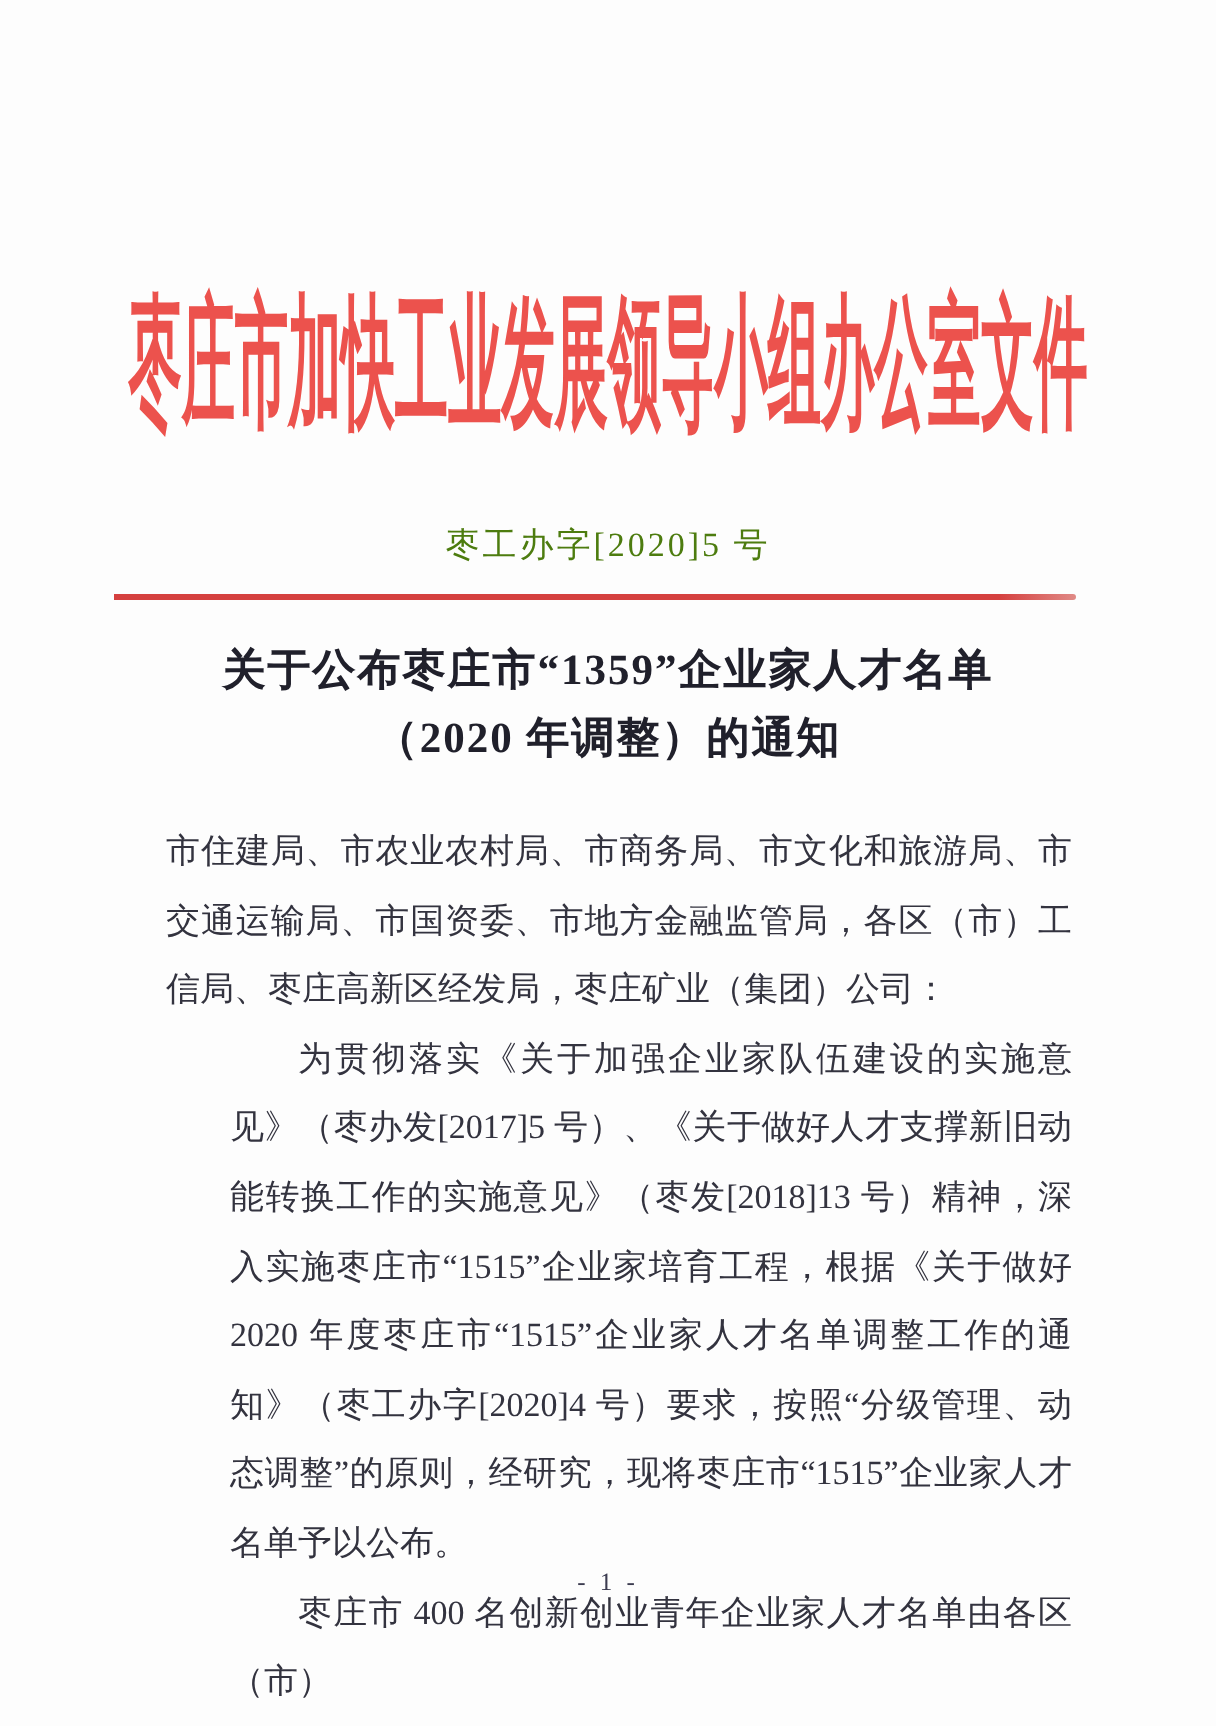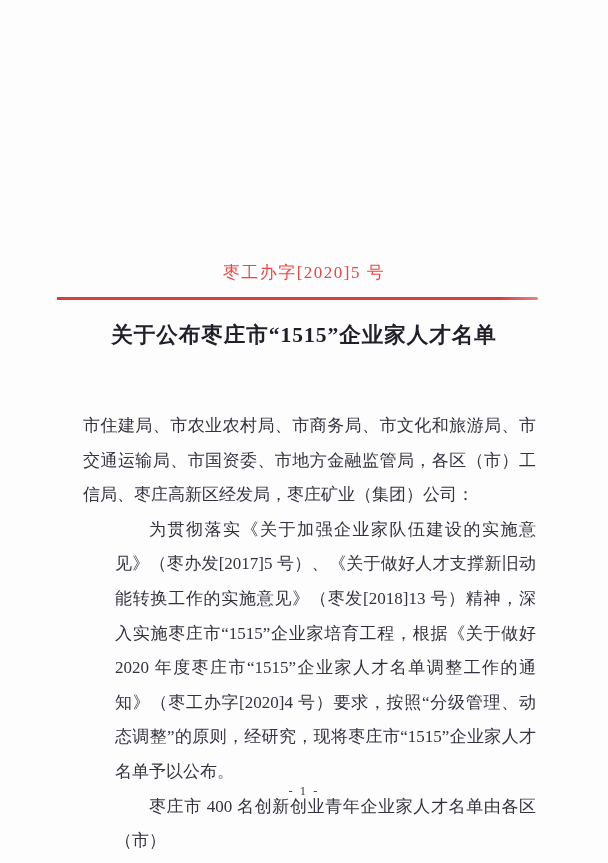--- a/index.html
+++ b/index.html
@@ -36,21 +36,21 @@
     transform-origin: center center;
     line-height: 1;
   }
   .doc-number {
     position: absolute;
     top: 261px;
     left: 0;
     width: 608px;
     text-align: center;
     font-size: 17px;
-    color: #ef4444;
+    color: #4d7c0f;
     letter-spacing: 1.5px;
   }
   .red-rule {
     position: absolute;
     top: 297px;
     left: 57px;
     width: 481px;
     height: 3px;
     background: linear-gradient(to right, #d5403f 92%, #e08a86 100%);
     border-radius: 0 2px 2px 0;
@@ -94,27 +94,31 @@
     color: #3c3c50;
     letter-spacing: 2px;
     font-family: "Liberation Serif", "DejaVu Serif", serif;
   }
 </style>
 </head>
 <body>
 
 <div class="page">
 
+  <div class="red-header">
+    <span class="red-header-text">枣庄市加快工业发展领导小组办公室文件</span>
+  </div>
 
   <div class="doc-number">枣工办字[2020]5 号</div>
 
   <div class="red-rule"></div>
 
   <div class="doc-title">
-    <div>关于公布枣庄市“1515”企业家人才名单</div>
+    <div>关于公布枣庄市“1359”企业家人才名单</div>
+    <div>（2020 年调整）的通知</div>
   </div>
 
   <div class="doc-body">
     <p class="no-indent">市住建局、市农业农村局、市商务局、市文化和旅游局、市交通运输局、市国资委、市地方金融监管局，各区（市）工信局、枣庄高新区经发局，枣庄矿业（集团）公司：</p>
     <p class="indent">为贯彻落实《关于加强企业家队伍建设的实施意见》（枣办发[2017]5 号）、《关于做好人才支撑新旧动能转换工作的实施意见》（枣发[2018]13 号）精神，深入实施枣庄市“1515”企业家培育工程，根据《关于做好 2020 年度枣庄市“1515”企业家人才名单调整工作的通知》（枣工办字[2020]4 号）要求，按照“分级管理、动态调整”的原则，经研究，现将枣庄市“1515”企业家人才名单予以公布。</p>
     <p class="indent">枣庄市 400 名创新创业青年企业家人才名单由各区（市）</p>
   </div>
 
   <div class="page-footer">- 1 -</div>
 

